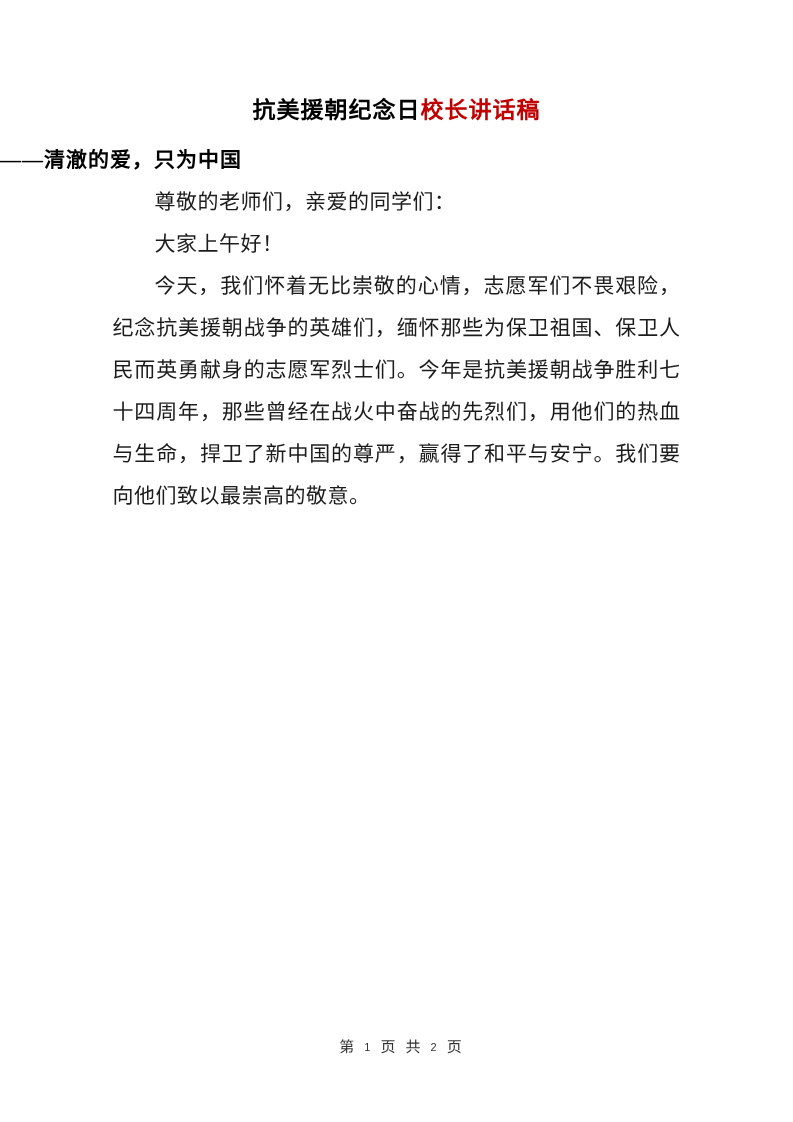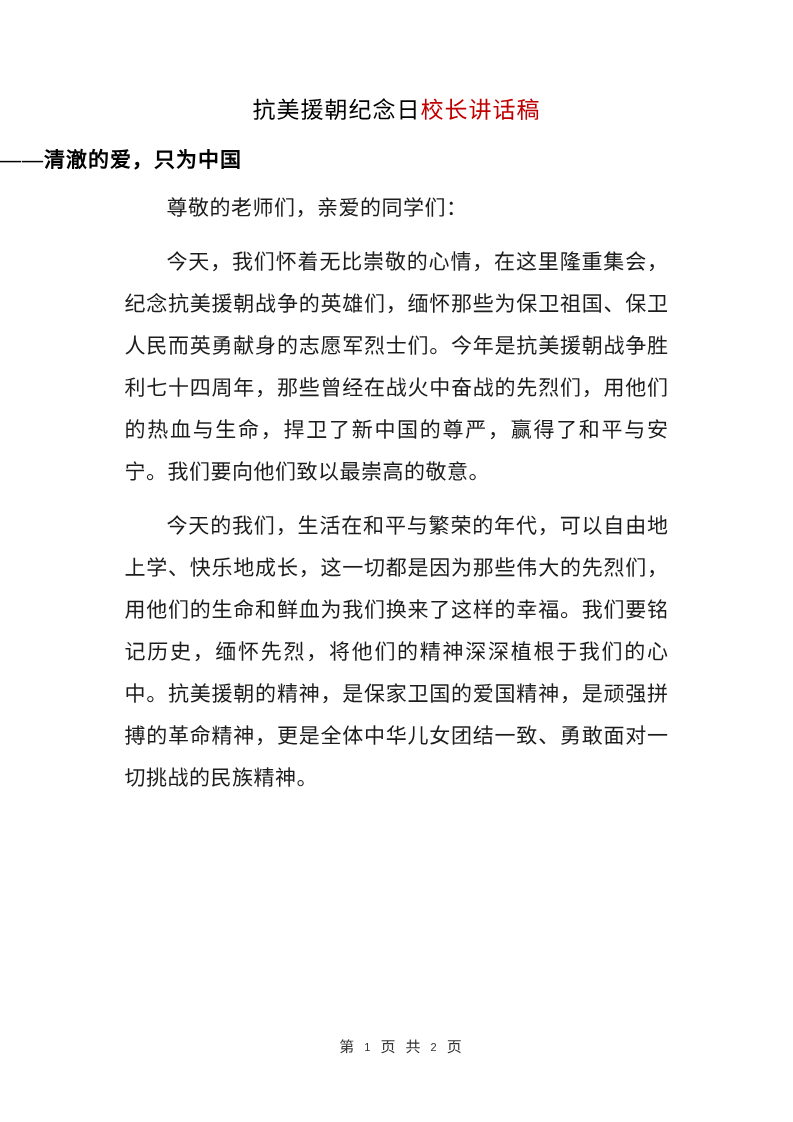--- a/index.html
+++ b/index.html
@@ -14,21 +14,21 @@
     background: #ffffff;
     overflow: hidden;
     font-family: "Liberation Serif", "DejaVu Serif", serif;
     color: #1c1c1c;
   }
   .doc-title {
     margin: 0;
     padding-top: 95px;
     text-align: center;
     font-size: 23px;
-    font-weight: normal;
+    font-weight: bold;
     line-height: 32px;
     letter-spacing: 1px;
     color: #000000;
   }
   .doc-title .red {
     color: #c00000;
   }
   .doc-subtitle {
     margin: 18px 0 0 0;
     text-align: left;
@@ -36,21 +36,21 @@
     font-weight: bold;
     line-height: 30px;
     letter-spacing: 1px;
     color: #000000;
   }
   .doc-body {
     width: 568px;
     margin: 6px auto 0 auto;
   }
   .doc-body p {
-    margin: 12px;
+    margin: 0;
     font-size: 21px;
     line-height: 42px;
     text-align: justify;
     text-indent: 2em;
     letter-spacing: 0.5px;
     color: #1c1c1c;
   }
   .doc-footer {
     position: absolute;
     left: 8px;
@@ -75,19 +75,19 @@
 <body>
 
 <div class="page">
 
   <h1 class="doc-title"><span>抗美援朝纪念日</span><span class="red">校长讲话稿</span></h1>
 
   <h2 class="doc-subtitle">——清澈的爱，只为中国</h2>
 
   <div class="doc-body">
     <p>尊敬的老师们，亲爱的同学们：</p>
-    <p>今天，我们怀着无比崇敬的心情，在这里隆重集会，纪念抗美援朝战争的英雄们，缅怀那些为保卫祖国、保卫人民而英勇献身的志愿军烈士们。今年是抗美援朝战争胜利七十四周年，那些曾经在战火中奋战的先烈们，用他们的热血与生命，捍卫了新中国的尊严，赢得了和平与安宁。我们要向他们致以最崇高的敬意。</p>
-    <p>今天的我们，生活在和平与繁荣的年代，可以自由地上学、快乐地成长，这一切都是因为那些伟大的先烈们，用他们的生命和鲜血为我们换来了这样的幸福。我们要铭记历史，缅怀先烈，将他们的精神深深植根于我们的心中。抗美援朝的精神，是保家卫国的爱国精神，是顽强拼搏的革命精神，更是全体中华儿女团结一致、勇敢面对一切挑战的民族精神。</p>
+    <p>大家上午好！</p>
+    <p>今天，我们怀着无比崇敬的心情，志愿军们不畏艰险，纪念抗美援朝战争的英雄们，缅怀那些为保卫祖国、保卫人民而英勇献身的志愿军烈士们。今年是抗美援朝战争胜利七十四周年，那些曾经在战火中奋战的先烈们，用他们的热血与生命，捍卫了新中国的尊严，赢得了和平与安宁。我们要向他们致以最崇高的敬意。</p>
   </div>
 
   <div class="doc-footer"><span>第</span><span class="num">1</span><span>页</span><span>共</span><span class="num">2</span><span>页</span></div>
 
 </div>
 
 </body></html>

